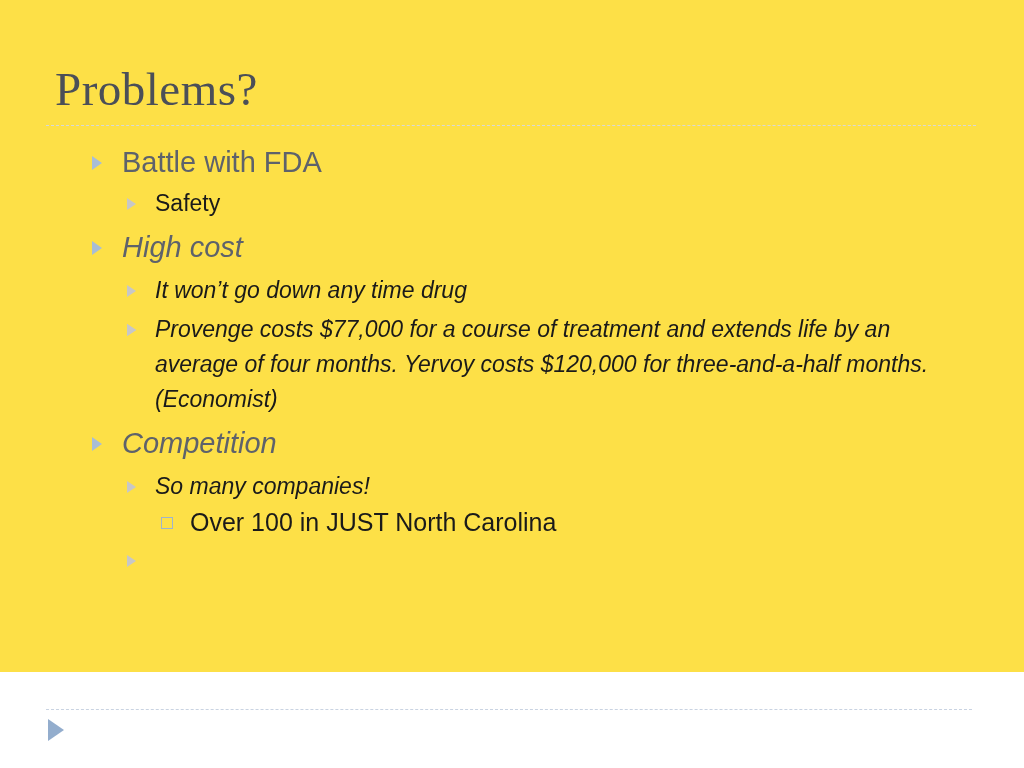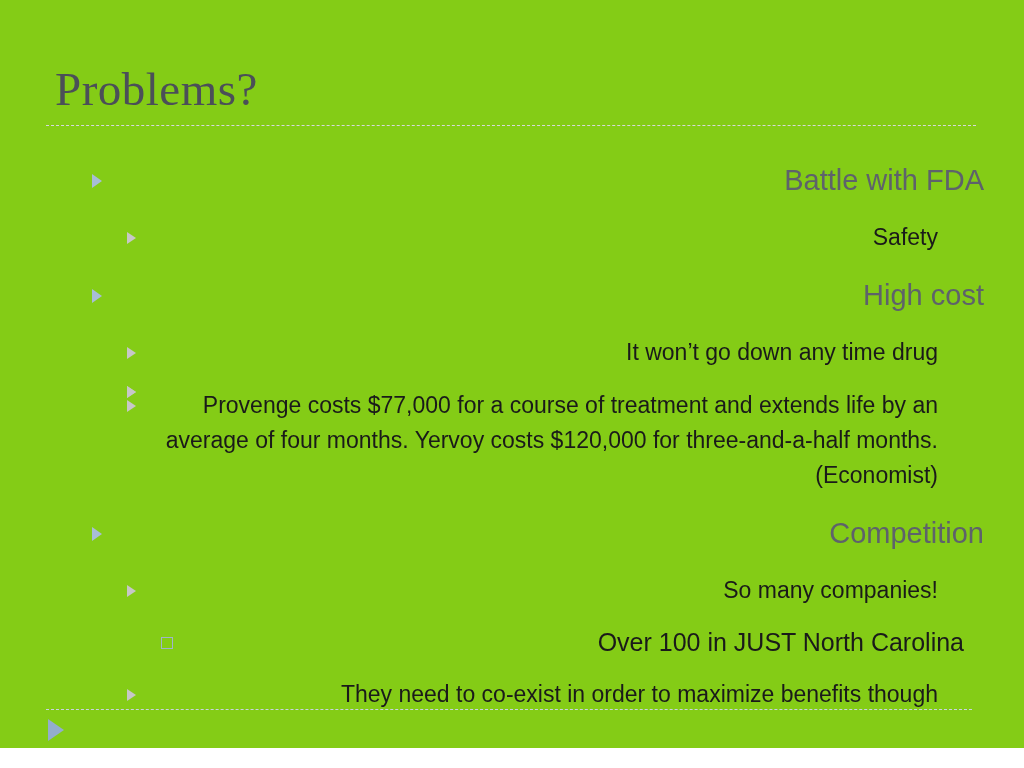--- a/index.html
+++ b/index.html
@@ -11,24 +11,23 @@
     width: 1024px;
     height: 768px;
     font-family: "Liberation Sans", sans-serif;
     overflow: hidden;
     position: relative;
   }
 
   #slide {
     position: relative;
     width: 1024px;
-    height: 748px;
-    background: #84cc16;
+    height: 672px;
+    background: #fde047;
     box-sizing: border-box;
-    text-align: right;
   }
 
   
   .title {
     position: absolute;
     left: 55px;
     top: 62px;
     font-family: "Liberation Serif", "DejaVu Serif", serif;
     font-size: 47px;
     line-height: 54px;
@@ -81,21 +80,20 @@
     box-sizing: border-box;
   }
 
   .marker {
     position: absolute;
     display: block;
   }
 
   .btext {
     display: block;
-    margin-top: 18px;
   }
 
   
   .lvl1 {
     padding-left: 122px;
     padding-right: 40px;
     margin-bottom: 2px;
   }
   .lvl1 .btext {
     font-size: 29px;
@@ -150,21 +148,21 @@
   .lvl3 .marker {
     left: 161px;
     top: 11px;
     width: 10px;
     height: 10px;
     border: 1.5px solid #9fb4cc;
     background: transparent;
   }
 
   
-  .gap-sm { margin-top: 4px; }
+  .gap-sm { margin-top: 4px; font-style: italic; }
 </style>
 </head>
 <body>
 
 <div id="slide">
 
   <div class="title">Problems?</div>
 
   <div class="divider-top"></div>
 
@@ -213,21 +211,20 @@
       <span class="btext">So many companies!</span>
     </div>
 
     <div class="bullet-row lvl3">
       <span class="marker"></span>
       <span class="btext">Over 100 in JUST North Carolina</span>
     </div>
 
     <div class="bullet-row lvl2 gap-sm">
       <span class="marker"></span>
-      <span class="btext">They need to co-exist in order to maximize benefits though</span>
     </div>
 
   </div>
 
   <div class="divider-bottom"></div>
 
   <div class="nav-triangle"></div>
 
 </div>
 

